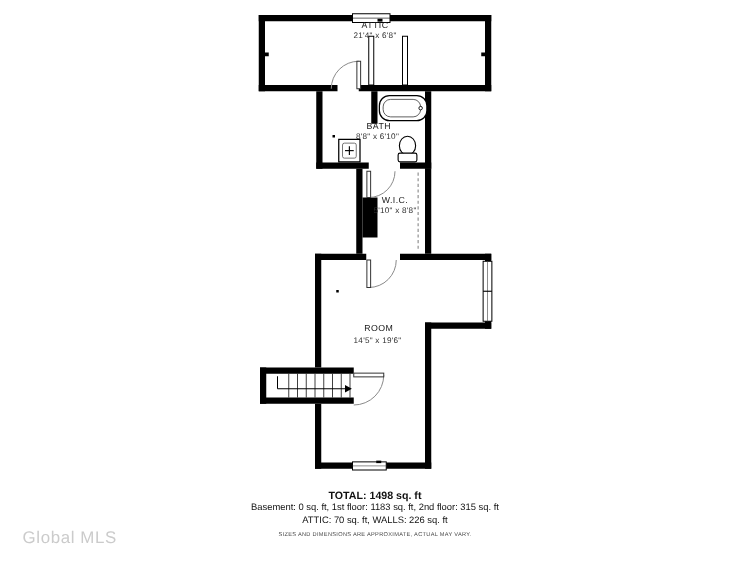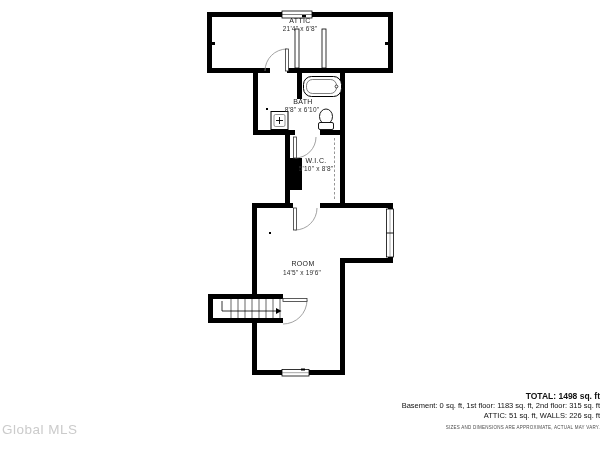--- a/index.html
+++ b/index.html
@@ -3,25 +3,25 @@
 <meta charset="utf-8">
 <style>
   html,body{margin:0;padding:0;background:#fff;}
   .stage{position:relative;width:600px;height:450px;background:#ffffff;
          font-family:"Liberation Sans",sans-serif;overflow:hidden;}
   .plan-svg{position:absolute;left:0;top:0;}
   .rlabel{position:absolute;transform:translateX(-50%);font-size:7px;color:#1a1a1a;
           letter-spacing:.35px;white-space:nowrap;line-height:1;}
   .rdims{position:absolute;transform:translateX(-50%);font-size:6.5px;color:#2e2e2e;
          letter-spacing:.2px;white-space:nowrap;line-height:1;}
-  .summary{position:absolute;left:0;right:0;top:391px;text-align:right;color:#111;}
+  .summary{position:absolute;left:0;right:0;top:391px;text-align:center;color:#111;}
   .summary .total{font-size:8.5px;font-weight:bold;line-height:10px;}
   .summary .sline{font-size:7.5px;line-height:10px;}
   .summary .disclaimer{font-size:4.5px;color:#4a4a4a;margin-top:4px;letter-spacing:.25px;}
-  .watermark{position:absolute;left:2px;top:422px;font-size:13.5px;color:#cbcbcb;
+  .watermark{position:absolute;left:18px;top:422px;font-size:13.5px;color:#cbcbcb;
              letter-spacing:.5px;}
 </style>
 </head>
 <body>
 
 <div class="stage">
 
   <svg class="plan-svg" width="600" height="450" viewBox="0 0 600 450">
 
     <g fill="#000">
@@ -143,18 +143,18 @@
 
   <div class="rlabel" style="left:316px;top:157px">W.I.C.</div>
   <div class="rdims" style="left:316px;top:166px">5'10" x 8'8"</div>
 
   <div class="rlabel" style="left:303px;top:260px">ROOM</div>
   <div class="rdims" style="left:302px;top:270px">14'5" x 19'6"</div>
 
   <div class="summary">
     <div class="total">TOTAL: 1498 sq. ft</div>
     <div class="sline">Basement: 0 sq. ft, 1st floor: 1183 sq. ft, 2nd floor: 315 sq. ft</div>
-    <div class="sline">ATTIC: 51 sq. ft, WALLS: 226 sq. ft</div>
+    <div class="sline">ATTIC: 70 sq. ft, WALLS: 226 sq. ft</div>
     <div class="disclaimer">SIZES AND DIMENSIONS ARE APPROXIMATE, ACTUAL MAY VARY.</div>
   </div>
 
   <div class="watermark">Global MLS</div>
 </div>
 
 </body></html>

